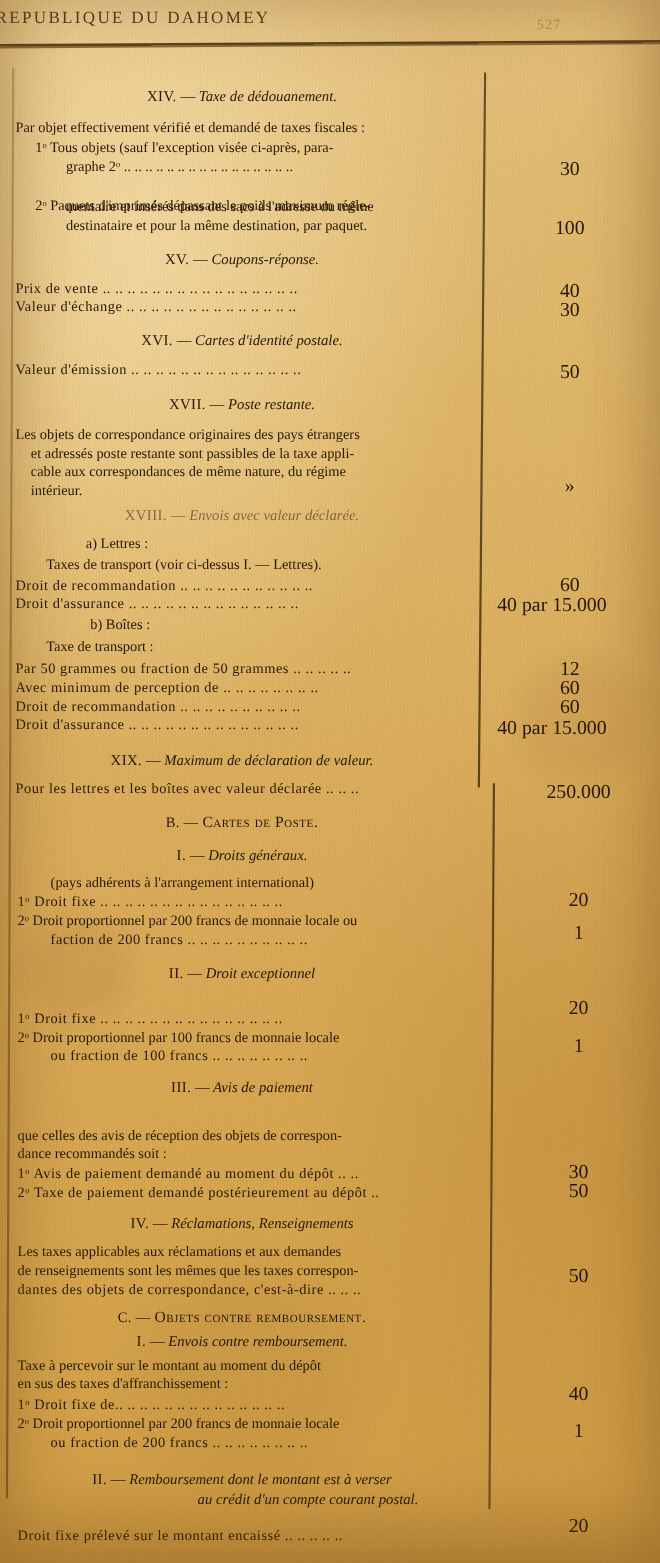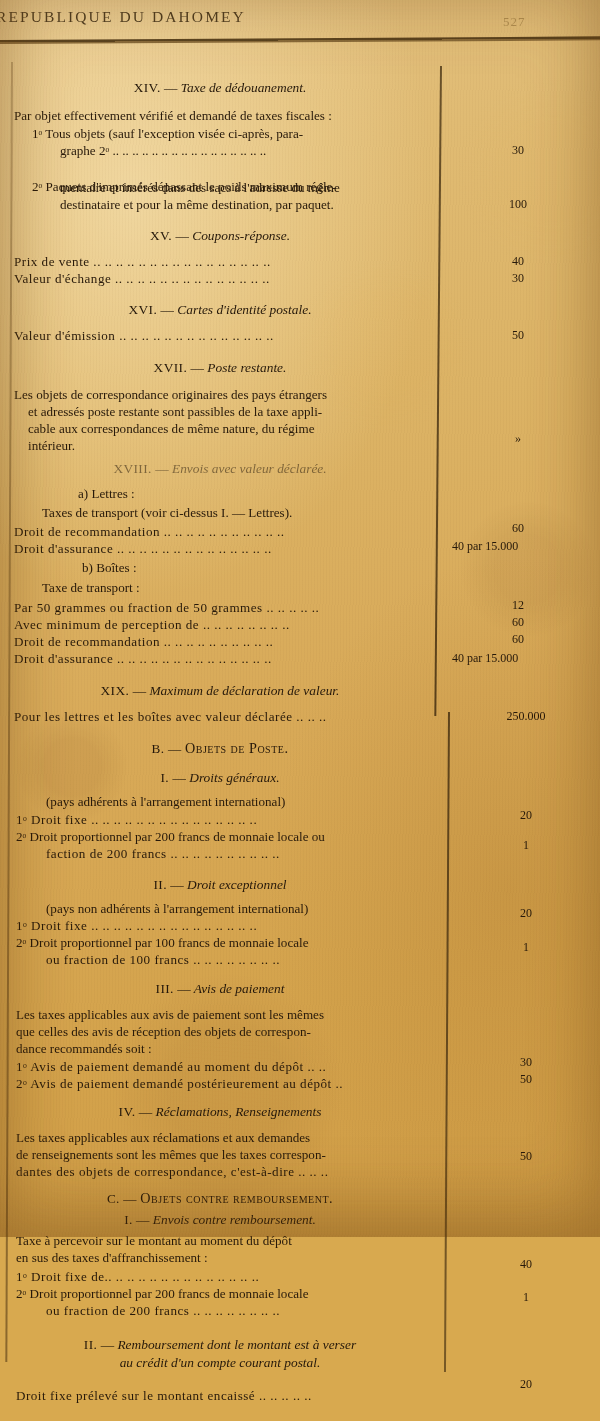--- a/index.html
+++ b/index.html
@@ -2,21 +2,21 @@
 <html><head>
 <meta charset="utf-8">
 <style>
   html,body{margin:0;padding:0;}
   body{
     width:600px;height:1421px;overflow:hidden;
     background:#d8a94f;
     font-family:"Liberation Serif","DejaVu Serif",serif;
   }
   #page{
-    position:relative;width:600px;height:1237px;
+    position:relative;width:600px;height:1421px;
     background:
       radial-gradient(ellipse 70% 45% at 22% 16%, rgba(255,240,200,.52) 0%, rgba(255,235,185,.22) 45%, rgba(255,230,180,0) 72%),
       radial-gradient(ellipse 60% 40% at 85% 72%, rgba(150,95,25,.20) 0%, rgba(150,95,25,0) 68%),
       linear-gradient(168deg,#e4c282 0%,#e0bb73 16%,#dcb365 36%,#d8a957 58%,#d4a34c 78%,#cf9c45 100%);
     color:#2a1c0c;
   }
   
   #grain{
     position:absolute;inset:0;pointer-events:none;
     background:
@@ -35,21 +35,21 @@
   }
 
   
   #hdr{position:absolute;left:0;top:8px;width:600px;height:34px;}
   #hdr .ttl{
     position:absolute;left:-4px;top:0;
     font-size:15.5px;letter-spacing:2.1px;font-weight:400;
     color:#3a2a12;opacity:.88;white-space:nowrap;
   }
   #hdr .pno{
-    position:absolute;left:503px;top:6px;
+    position:absolute;left:488px;top:6px;
     font-size:13px;letter-spacing:1px;color:#8a6a33;opacity:.55;
   }
   #rule-top{
     position:absolute;left:0;top:40px;width:600px;height:4px;
     background:linear-gradient(180deg,#4a3413 0 55%,#7d5f30 55% 100%);
     opacity:.9;transform:rotate(-0.35deg);transform-origin:left center;
   }
 
   
   #rule-left{
@@ -78,21 +78,21 @@
   }
   .head .rn{font-style:normal;font-weight:400;letter-spacing:.4px;}
   .head .dash{font-style:normal;}
   .sc{
     position:absolute;width:440px;left:0;text-align:center;
     font-size:13.2px;font-style:normal;color:#25180a;letter-spacing:.3px;
   }
   .sc .caps{font-variant:small-caps;font-size:14.2px;letter-spacing:.5px;}
   .val{
     position:absolute;left:442px;width:152px;text-align:center;
-    font-size:12px;color:#27190a;
+    font-size:18px;color:#27190a;
   }
   .val.wide{left:436px;width:164px;text-align:left;padding-left:16px;}
   .faded{opacity:.52;}
   .lead{letter-spacing:.5px;}
 </style>
 </head>
 <body>
 
 <div id="page">
 
@@ -177,58 +177,56 @@
       <span class="rn">XIX.</span>
       <span class="dash">—</span>
       <span>Maximum de déclaration de valeur.</span>
     </div>
     <div class="ln lead" style="left:14px;top:709px">Pour les lettres et les boîtes avec valeur déclarée .. .. ..</div>
     <div class="val" style="left:450px;top:709px">250.000</div>
 
     <div class="sc" style="top:740px">
       <span>B.</span>
       <span>—</span>
-      <span class="caps">Objets de Poste.</span>
+      <span class="caps">Cartes de Poste.</span>
     </div>
 
     <div class="head" style="top:770px">
       <span class="rn">I.</span>
       <span class="dash">—</span>
       <span>Droits généraux.</span>
     </div>
     <div class="ln" style="left:46px;top:794px">(pays adhérents à l'arrangement international)</div>
     <div class="ln lead" style="left:16px;top:812px">1ᵒ Droit fixe .. .. .. .. .. .. .. .. .. .. .. .. .. .. ..</div>
     <div class="val" style="left:450px;top:808px">20</div>
     <div class="ln" style="left:16px;top:829px">2ᵒ Droit proportionnel par 200 francs de monnaie locale ou</div>
     <div class="ln lead" style="left:46px;top:846px">faction de 200 francs .. .. .. .. .. .. .. .. .. ..</div>
     <div class="val" style="left:450px;top:838px">1</div>
 
     <div class="head" style="top:877px">
       <span class="rn">II.</span>
       <span class="dash">—</span>
       <span>Droit exceptionnel</span>
     </div>
-    <div class="ln" style="left:46px;top:901px">(pays non adhérents à l'arrangement international)</div>
     <div class="ln lead" style="left:16px;top:918px">1ᵒ Droit fixe .. .. .. .. .. .. .. .. .. .. .. .. .. .. ..</div>
     <div class="val" style="left:450px;top:906px">20</div>
     <div class="ln" style="left:16px;top:935px">2ᵒ Droit proportionnel par 100 francs de monnaie locale</div>
     <div class="ln lead" style="left:46px;top:952px">ou fraction de 100 francs .. .. .. .. .. .. .. ..</div>
     <div class="val" style="left:450px;top:940px">1</div>
 
     <div class="head" style="top:981px">
       <span class="rn">III.</span>
       <span class="dash">—</span>
       <span>Avis de paiement</span>
     </div>
-    <div class="ln" style="left:16px;top:1007px">Les taxes applicables aux avis de paiement sont les mêmes</div>
     <div class="ln" style="left:16px;top:1024px">que celles des avis de réception des objets de correspon-</div>
     <div class="ln" style="left:16px;top:1041px">dance recommandés soit  :</div>
     <div class="ln lead" style="left:16px;top:1059px">1ᵒ Avis de paiement demandé au moment du dépôt .. ..</div>
     <div class="val" style="left:450px;top:1055px">30</div>
-    <div class="ln lead" style="left:16px;top:1076px">2ᵒ Avis de paiement demandé postérieurement au dépôt ..</div>
+    <div class="ln lead" style="left:16px;top:1076px">2ᵒ Taxe de paiement demandé postérieurement au dépôt ..</div>
     <div class="val" style="left:450px;top:1072px">50</div>
 
     <div class="head" style="top:1104px">
       <span class="rn">IV.</span>
       <span class="dash">—</span>
       <span>Réclamations, Renseignements</span>
     </div>
     <div class="ln" style="left:16px;top:1147px">de renseignements sont les mêmes que les taxes correspon-</div>
     <div class="ln" style="left:16px;top:1130px">Les taxes applicables aux réclamations et aux demandes</div>
     <div class="ln lead" style="left:16px;top:1164px">dantes des objets de correspondance, c'est-à-dire .. .. ..</div>
@@ -251,21 +249,21 @@
     <div class="val" style="left:450px;top:1257px">40</div>
     <div class="ln" style="left:16px;top:1286px">2ᵒ Droit proportionnel par 200 francs de monnaie locale</div>
     <div class="ln lead" style="left:46px;top:1303px">ou fraction de 200 francs .. .. .. .. .. .. .. ..</div>
     <div class="val" style="left:450px;top:1290px">1</div>
 
     <div class="head" style="top:1337px">
       <span class="rn">II.</span>
       <span class="dash">—</span>
       <span>Remboursement dont le montant est à verser</span>
     </div>
-    <div class="head" style="top:1355px;">
+    <div class="head" style="top:1355px;padding-left:60px">
       <span>au crédit d'un compte courant postal.</span>
     </div>
     <div class="ln lead" style="left:16px;top:1388px">Droit fixe prélevé sur le montant encaissé .. .. .. .. ..</div>
     <div class="val" style="left:450px;top:1377px">20</div>
 
   </div>
 
   <div id="grain"></div>
   <div id="vign"></div>
 </div>

